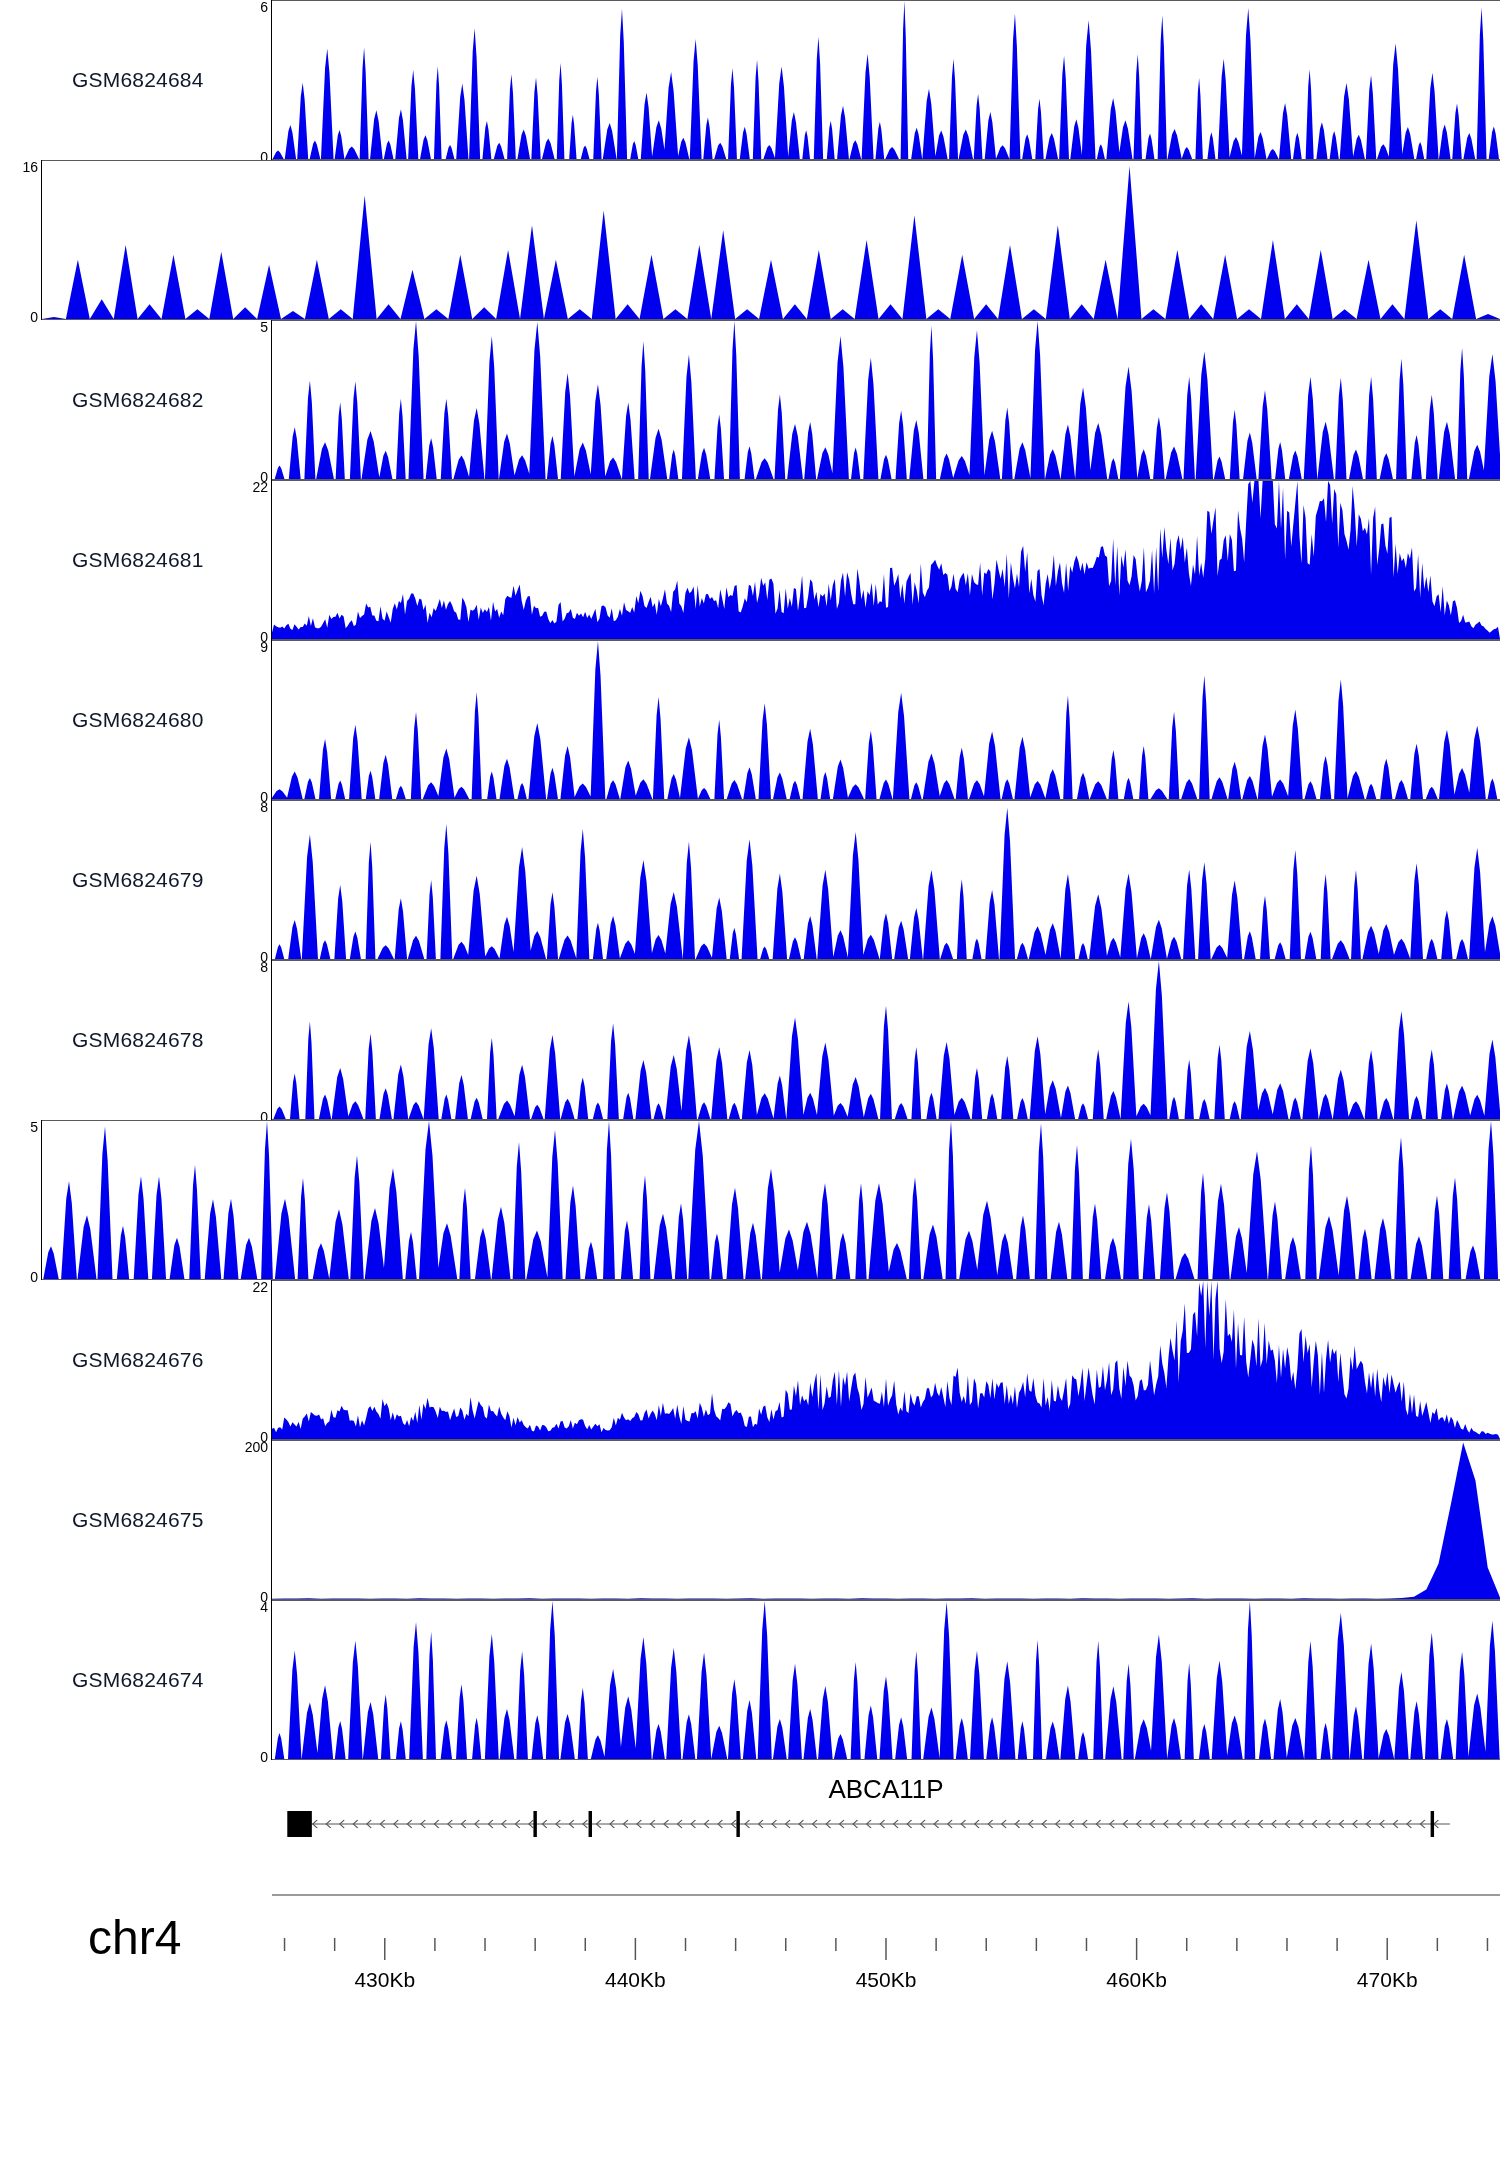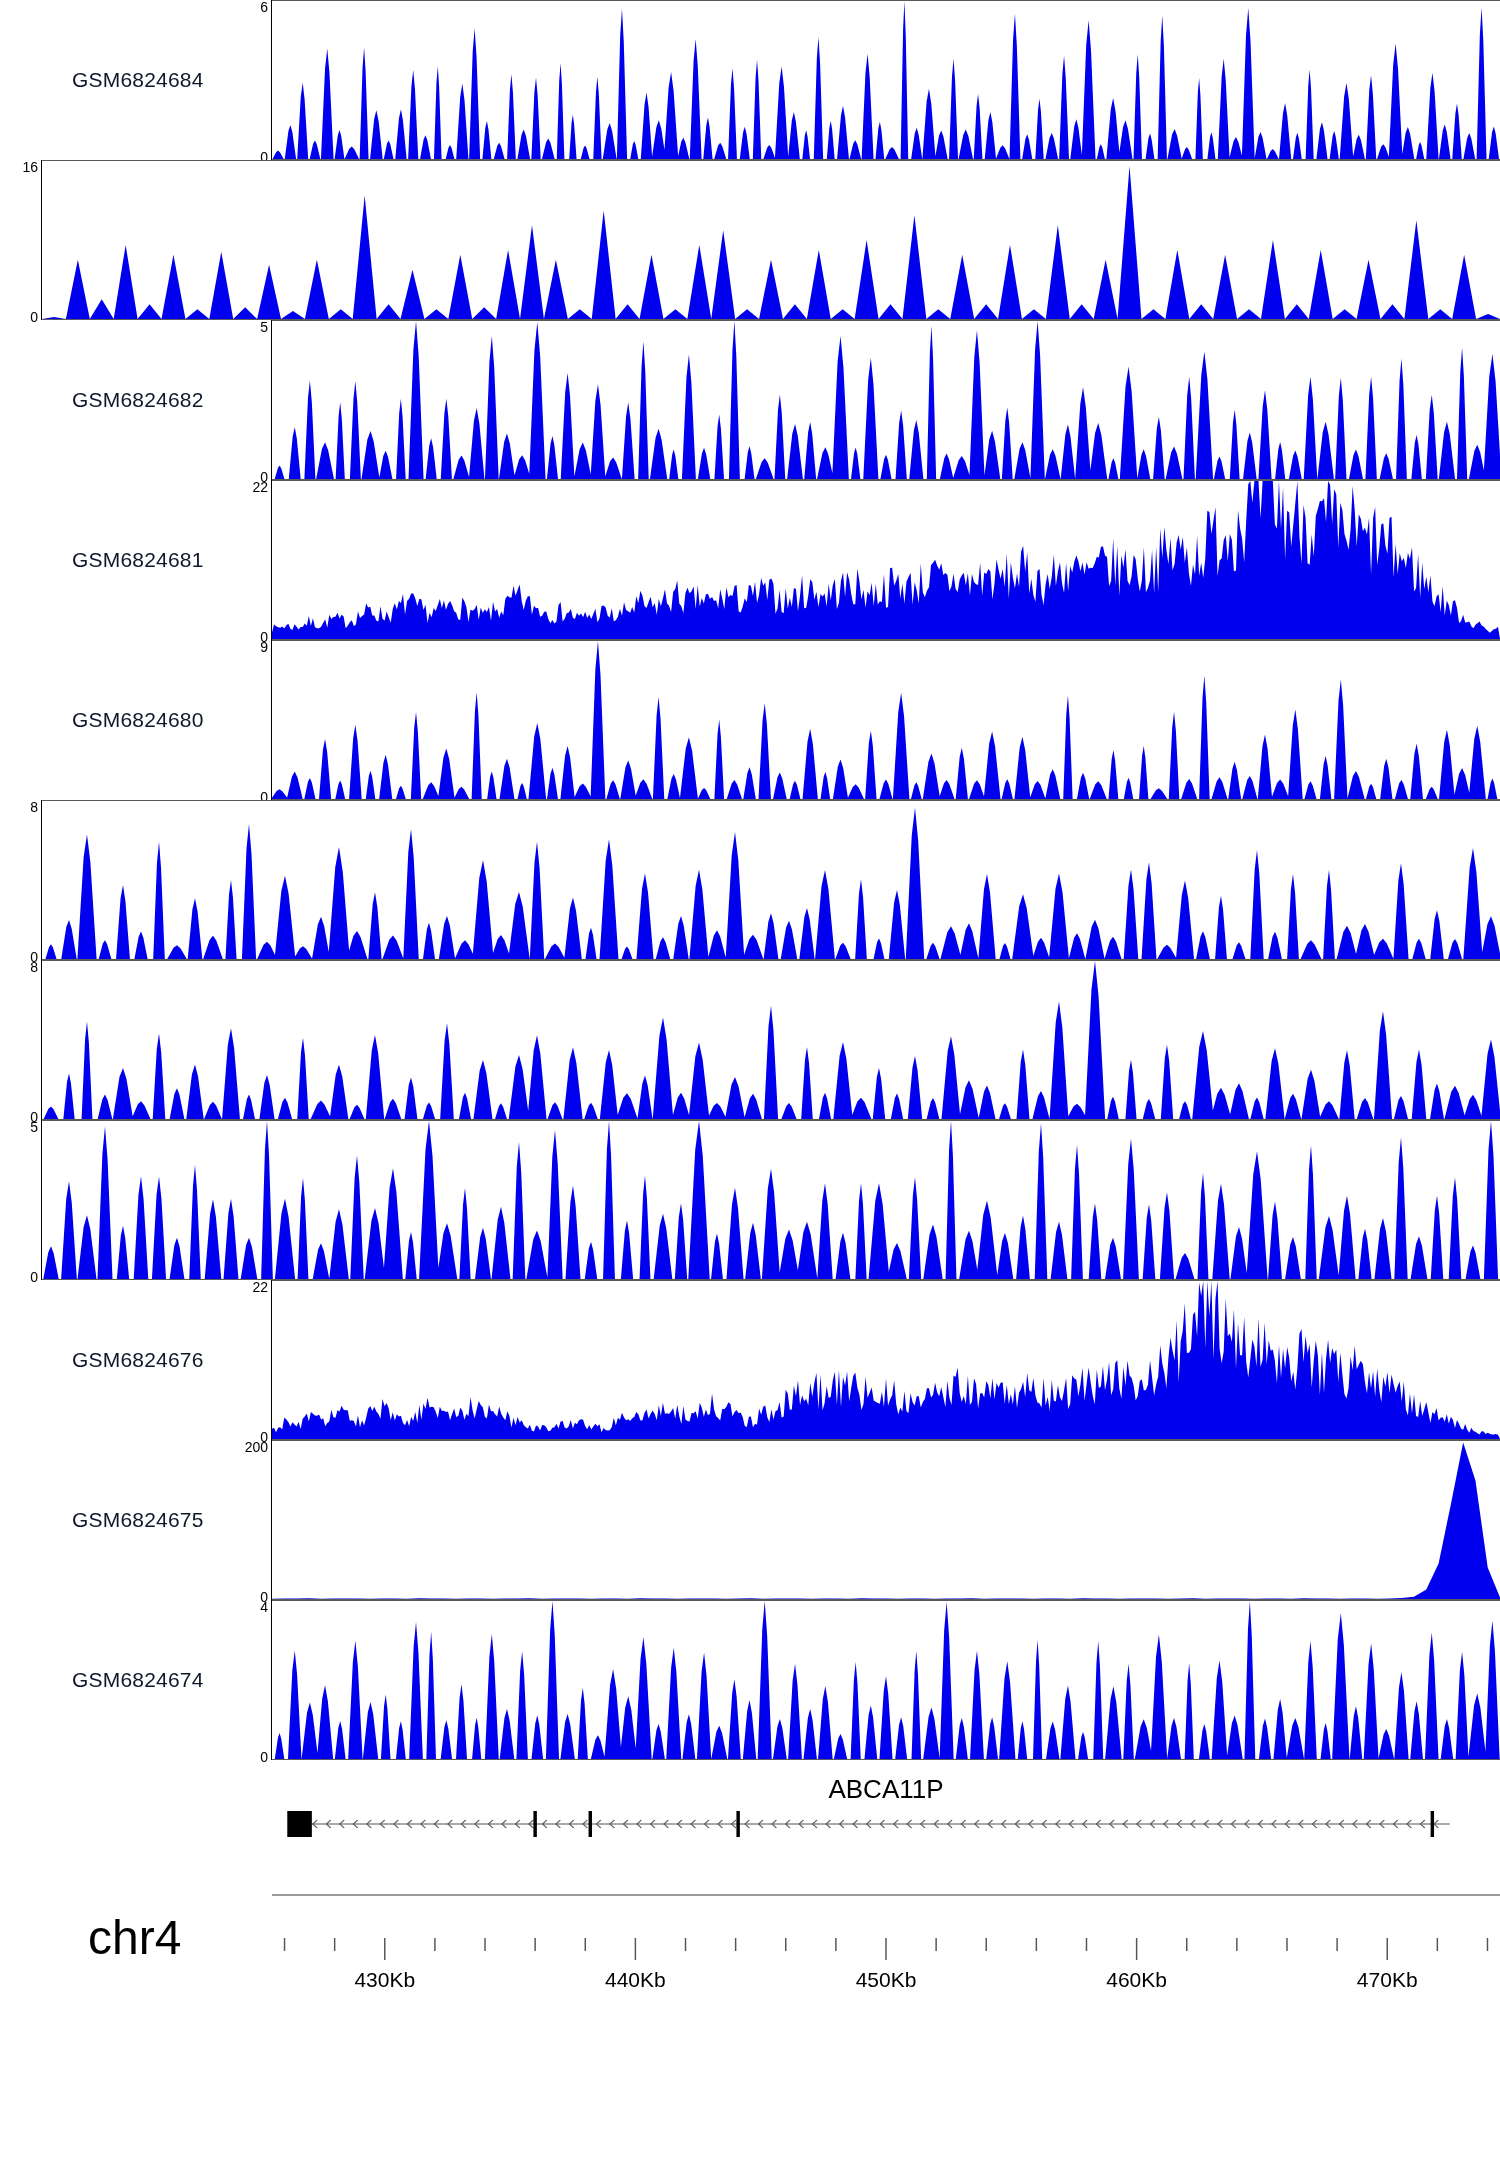--- a/index.html
+++ b/index.html
@@ -215,32 +215,34 @@
           <div class="tick-label tick-min">0</div>
           <div class="axis-line"></div>
         </div>
         <div class="track-plot">
           <svg viewBox="0 0 1000 100" preserveAspectRatio="none">
             <polygon points="0.00,100.00 -0.77,100.00 3.74,94.97 6.17,93.87 8.60,95.22 13.11,100.00 12.04,100.00 16.25,85.77 18.52,82.64 20.79,86.46 25.00,100.00 26.34,100.00 29.28,89.05 30.86,86.65 32.45,89.58 35.39,100.00 38.27,100.00 41.48,68.87 43.21,62.04 44.94,70.39 48.15,100.00 51.55,100.00 54.15,90.47 55.56,88.37 56.96,90.93 59.57,100.00 62.77,100.00 66.11,61.41 67.90,52.94 69.70,63.29 73.03,100.00 76.37,100.00 78.89,85.35 80.25,82.13 81.60,86.06 84.12,100.00 87.25,100.00 90.72,77.08 92.59,72.05 94.46,78.20 97.94,100.00 100.94,100.00 103.54,93.18 104.94,91.68 106.34,93.51 108.93,100.00 113.07,100.00 115.81,54.89 117.28,44.99 118.76,57.09 121.50,100.00 122.77,100.00 127.23,91.33 129.63,89.43 132.03,91.76 136.49,100.00 135.17,100.00 139.59,73.78 141.98,68.02 144.36,75.06 148.78,100.00 148.08,100.00 152.14,93.67 154.32,92.28 156.51,93.98 160.57,100.00 162.55,100.00 165.23,44.60 166.67,32.44 168.11,47.31 170.78,100.00 175.22,100.00 177.68,85.79 179.01,82.67 180.34,86.48 182.81,100.00 185.27,100.00 189.23,79.08 191.36,74.49 193.49,80.10 197.45,100.00 199.89,100.00 202.37,91.63 203.70,89.80 205.04,92.04 207.52,100.00 208.87,100.00 213.54,60.50 216.05,51.82 218.56,62.42 223.23,100.00 223.94,100.00 226.84,83.82 228.40,80.27 229.95,84.61 232.85,100.00 234.86,100.00 238.68,72.54 240.74,66.51 242.80,73.88 246.63,100.00 245.69,100.00 250.50,91.98 253.09,90.22 255.67,92.37 260.48,100.00 259.41,100.00 263.32,18.00 265.43,0.00 267.54,22.00 271.46,100.00 272.30,100.00 275.86,90.23 277.78,88.08 279.70,90.70 283.26,100.00 283.61,100.00 287.84,79.97 290.12,75.58 292.40,80.95 296.63,100.00 295.20,100.00 299.93,89.79 302.47,87.55 305.01,90.29 309.74,100.00 310.19,100.00 313.20,47.02 314.81,35.39 316.43,49.60 319.44,100.00 321.94,100.00 325.33,87.04 327.16,84.19 328.99,87.67 332.38,100.00 332.14,100.00 336.93,67.98 339.51,60.95 342.08,69.54 346.87,100.00 346.75,100.00 350.07,94.24 351.85,92.97 353.64,94.52 356.95,100.00 360.26,100.00 362.82,58.90 364.20,49.88 365.58,60.91 368.14,100.00 370.32,100.00 374.37,90.20 376.54,88.04 378.72,90.67 382.76,100.00 383.80,100.00 387.11,83.58 388.89,79.98 390.67,84.39 393.98,100.00 396.17,100.00 399.46,50.34 401.23,39.44 403.01,52.76 406.30,100.00 408.02,100.00 411.63,86.29 413.58,83.28 415.53,86.96 419.14,100.00 421.55,100.00 424.39,90.49 425.93,88.40 427.46,90.95 430.31,100.00 432.03,100.00 436.09,63.54 438.27,55.54 440.46,65.32 444.51,100.00 446.69,100.00 449.24,85.95 450.62,82.87 451.99,86.64 454.54,100.00 456.77,100.00 460.79,79.45 462.96,74.94 465.13,80.45 469.16,100.00 468.54,100.00 472.94,92.34 475.31,90.66 477.68,92.71 482.08,100.00 483.03,100.00 486.03,64.52 487.65,56.73 489.27,66.25 492.28,100.00 494.68,100.00 498.14,89.88 500.00,87.65 501.86,90.37 505.32,100.00 505.61,100.00 509.99,44.86 512.35,32.75 514.70,47.55 519.08,100.00 520.33,100.00 523.17,91.28 524.69,89.37 526.22,91.70 529.05,100.00 529.98,100.00 534.57,76.39 537.04,71.21 539.51,77.54 544.10,100.00 542.98,100.00 547.14,90.20 549.38,88.05 551.62,90.68 555.78,100.00 556.77,100.00 559.99,73.35 561.73,67.50 563.47,74.65 566.69,100.00 567.60,100.00 571.81,90.21 574.07,88.06 576.34,90.69 580.55,100.00 579.58,100.00 584.03,64.95 586.42,57.26 588.81,66.66 593.26,100.00 594.19,100.00 597.16,89.71 598.77,87.45 600.37,90.21 603.34,100.00 604.63,100.00 608.84,67.64 611.11,60.54 613.38,69.22 617.59,100.00 616.98,100.00 621.19,90.60 623.46,88.53 625.72,91.06 629.93,100.00 629.69,100.00 633.66,84.51 635.80,81.10 637.94,85.26 641.92,100.00 644.32,100.00 646.81,46.28 648.15,34.49 649.49,48.90 651.98,100.00 655.50,100.00 658.75,86.40 660.49,83.41 662.24,87.06 665.49,100.00 665.91,100.00 670.41,90.74 672.84,88.71 675.26,91.19 679.77,100.00 681.18,100.00 683.79,74.62 685.19,69.05 686.59,75.86 689.19,100.00 693.69,100.00 696.19,89.01 697.53,86.60 698.87,89.55 701.37,100.00 706.08,100.00 708.55,72.45 709.88,66.40 711.20,73.79 713.67,100.00 715.39,100.00 719.83,94.48 722.22,93.27 724.62,94.75 729.06,100.00 730.28,100.00 733.07,54.70 734.57,44.76 736.07,56.91 738.86,100.00 740.37,100.00 744.63,89.65 746.91,87.38 749.20,90.16 753.45,100.00 754.95,100.00 757.75,35.90 759.26,21.83 760.77,39.03 763.57,100.00 765.10,100.00 769.33,88.73 771.60,86.26 773.88,89.28 778.11,100.00 778.72,100.00 782.12,80.73 783.95,76.50 785.78,81.67 789.19,100.00 790.16,100.00 794.15,88.04 796.30,85.42 798.44,88.63 802.44,100.00 802.78,100.00 806.59,66.51 808.64,59.16 810.70,68.15 814.51,100.00 813.66,100.00 818.42,89.93 820.99,87.72 823.55,90.42 828.31,100.00 827.33,100.00 831.23,53.52 833.33,43.32 835.43,55.79 839.33,100.00 840.77,100.00 843.96,90.77 845.68,88.74 847.40,91.22 850.58,100.00 853.37,100.00 856.39,77.74 858.02,72.85 859.65,78.83 862.68,100.00 864.91,100.00 868.46,37.97 870.37,24.36 872.28,41.00 875.83,100.00 875.66,100.00 880.24,85.46 882.72,82.26 885.19,86.16 889.78,100.00 890.85,100.00 893.59,92.08 895.06,90.34 896.53,92.47 899.27,100.00 902.41,100.00 905.66,79.12 907.41,74.54 909.16,80.14 912.41,100.00 914.44,100.00 917.89,90.10 919.75,87.93 921.61,90.59 925.06,100.00 926.90,100.00 930.28,71.39 932.10,65.11 933.92,72.78 937.29,100.00 939.60,100.00 942.75,93.69 944.44,92.30 946.14,94.00 949.29,100.00 950.34,100.00 954.53,64.06 956.79,56.18 959.05,65.82 963.24,100.00 962.14,100.00 966.69,83.95 969.14,80.43 971.59,84.73 976.13,100.00 974.52,100.00 979.04,62.03 981.48,53.69 983.92,63.88 988.45,100.00 989.84,100.00 992.43,89.35 993.83,87.01 995.22,89.87 997.81,100.00 1000.00,100.00" fill="#0000EE"></polygon>
           </svg>
         </div>
       </div>
       <div class="track-row">
+        <div class="track-label">GSM6824679</div>
         <div class="track-axis">
           <div class="tick-label tick-max">8</div>
           <div class="tick-label tick-min">0</div>
           <div class="axis-line"></div>
         </div>
         <div class="track-plot">
           <svg viewBox="0 0 1000 100" preserveAspectRatio="none">
             <polygon points="0.00,100.00 2.37,100.00 4.84,92.39 6.17,90.72 7.51,92.76 9.98,100.00 13.21,100.00 16.66,79.82 18.52,75.39 20.37,80.80 23.82,100.00 24.28,100.00 28.56,35.41 30.86,21.23 33.17,38.56 37.45,100.00 38.89,100.00 41.70,90.23 43.21,88.09 44.72,90.71 47.53,100.00 50.79,100.00 53.89,61.61 55.56,53.18 57.22,63.48 60.32,100.00 63.39,100.00 66.32,85.74 67.90,82.61 69.48,86.43 72.41,100.00 76.27,100.00 78.85,39.14 80.25,25.78 81.64,42.11 84.23,100.00 85.88,100.00 90.24,92.90 92.59,91.34 94.94,93.24 99.30,100.00 99.91,100.00 103.18,68.45 104.94,61.52 106.70,69.99 109.97,100.00 110.57,100.00 114.93,87.91 117.28,85.26 119.63,88.50 124.00,100.00 125.82,100.00 128.30,59.03 129.63,50.04 130.96,61.03 133.44,100.00 137.12,100.00 140.28,29.94 141.98,14.56 143.68,33.35 146.83,100.00 147.56,100.00 151.96,91.01 154.32,89.03 156.69,91.44 161.08,100.00 159.51,100.00 164.16,56.74 166.67,47.24 169.17,58.85 173.82,100.00 172.66,100.00 176.79,93.36 179.01,91.90 181.24,93.68 185.37,100.00 185.18,100.00 189.20,78.11 191.36,73.30 193.52,79.18 197.53,100.00 196.32,100.00 201.12,41.92 203.70,29.17 206.29,44.75 211.08,100.00 208.94,100.00 213.56,85.52 216.05,82.34 218.54,86.22 223.16,100.00 223.84,100.00 226.80,65.35 228.40,57.74 229.99,67.04 232.95,100.00 233.52,100.00 238.21,87.86 240.74,85.19 243.27,88.45 247.96,100.00 247.78,100.00 251.23,32.47 253.09,17.65 254.95,35.77 258.40,100.00 261.31,100.00 263.99,81.19 265.43,77.06 266.87,82.11 269.55,100.00 272.20,100.00 275.83,77.66 277.78,72.75 279.73,78.75 283.36,100.00 283.11,100.00 287.67,90.32 290.12,88.19 292.58,90.79 297.14,100.00 295.21,100.00 299.93,48.59 302.47,37.30 305.01,51.10 309.73,100.00 308.05,100.00 312.45,87.51 314.81,84.77 317.18,88.12 321.58,100.00 319.82,100.00 324.59,65.17 327.16,57.52 329.73,66.87 334.50,100.00 334.55,100.00 337.77,39.15 339.51,25.80 341.24,42.12 344.47,100.00 344.98,100.00 349.45,91.90 351.85,90.12 354.26,92.29 358.73,100.00 358.18,100.00 362.09,68.11 364.20,61.11 366.30,69.66 370.22,100.00 372.77,100.00 375.22,83.75 376.54,80.18 377.86,84.54 380.32,100.00 382.39,100.00 386.61,37.84 388.89,24.20 391.16,40.87 395.39,100.00 397.52,100.00 399.93,93.45 401.23,92.01 402.54,93.77 404.95,100.00 407.72,100.00 411.53,55.57 413.58,45.82 415.63,57.74 419.44,100.00 420.97,100.00 424.19,88.75 425.93,86.28 427.66,89.30 430.88,100.00 432.98,100.00 436.42,77.63 438.27,72.72 440.12,78.72 443.56,100.00 444.04,100.00 448.32,53.71 450.62,43.54 452.92,55.96 457.19,100.00 456.70,100.00 460.77,85.09 462.96,81.82 465.15,85.82 469.22,100.00 468.90,100.00 473.07,34.14 475.31,19.69 477.55,37.36 481.72,100.00 480.59,100.00 485.18,87.39 487.65,84.62 490.13,88.00 494.72,100.00 494.93,100.00 498.22,76.29 500.00,71.09 501.78,77.45 505.07,100.00 506.68,100.00 510.36,80.14 512.35,75.78 514.33,81.11 518.01,100.00 519.44,100.00 522.85,73.51 524.69,67.69 526.53,74.80 529.94,100.00 530.25,100.00 534.66,53.78 537.04,43.63 539.41,56.03 543.82,100.00 544.16,100.00 547.55,91.52 549.38,89.66 551.21,91.94 554.61,100.00 557.73,100.00 560.33,58.67 561.73,49.60 563.13,60.69 565.73,100.00 570.35,100.00 572.77,89.31 574.07,86.96 575.38,89.83 577.80,100.00 580.82,100.00 584.46,64.12 586.42,56.25 588.38,65.87 592.02,100.00 592.44,100.00 596.55,21.51 598.77,4.28 600.98,25.34 605.09,100.00 606.59,100.00 609.53,91.54 611.11,89.68 612.69,91.95 615.63,100.00 616.25,100.00 620.93,83.05 623.46,79.33 625.98,83.88 630.67,100.00 629.32,100.00 633.53,81.47 635.80,77.40 638.07,82.37 642.29,100.00 642.20,100.00 646.07,55.89 648.15,46.21 650.23,58.04 654.09,100.00 656.72,100.00 659.17,91.64 660.49,89.81 661.82,92.05 664.27,100.00 665.46,100.00 670.26,66.41 672.84,59.03 675.42,68.05 680.22,100.00 679.20,100.00 683.09,89.01 685.19,86.59 687.28,89.54 691.17,100.00 690.68,100.00 695.13,55.61 697.53,45.86 699.93,57.77 704.38,100.00 704.20,100.00 707.89,86.59 709.88,83.65 711.86,87.24 715.56,100.00 715.64,100.00 719.92,79.60 722.22,75.12 724.53,80.59 728.81,100.00 728.73,100.00 732.53,88.40 734.57,85.85 736.61,88.96 740.40,100.00 741.92,100.00 745.17,53.53 746.91,43.32 748.66,55.79 751.91,100.00 754.14,100.00 757.47,49.73 759.26,38.70 761.05,52.19 764.38,100.00 764.93,100.00 769.27,92.65 771.60,91.04 773.94,93.01 778.28,100.00 777.75,100.00 781.78,59.32 783.95,50.39 786.12,61.30 790.15,100.00 791.56,100.00 794.64,85.65 796.30,82.50 797.95,86.35 801.03,100.00 804.59,100.00 807.22,67.17 808.64,59.97 810.06,68.77 812.70,100.00 816.54,100.00 819.43,91.36 820.99,89.47 822.54,91.79 825.43,100.00 828.74,100.00 831.73,43.50 833.33,31.09 834.94,46.25 837.92,100.00 840.95,100.00 844.03,85.82 845.68,82.71 847.33,86.51 850.40,100.00 853.98,100.00 856.61,55.85 858.02,46.16 859.44,58.00 862.07,100.00 863.23,100.00 867.87,90.32 870.37,88.19 872.87,90.79 877.51,100.00 878.69,100.00 881.31,53.79 882.72,43.64 884.12,56.04 886.74,100.00 887.98,100.00 892.58,82.76 895.06,78.97 897.54,83.60 902.15,100.00 900.47,100.00 904.98,81.81 907.41,77.82 909.84,82.70 914.35,100.00 912.54,100.00 917.23,89.45 919.75,87.13 922.28,89.96 926.97,100.00 926.90,100.00 930.28,50.24 932.10,39.32 933.92,52.67 937.29,100.00 939.87,100.00 942.84,89.49 944.44,87.18 946.05,90.00 949.02,100.00 952.16,100.00 955.17,74.66 956.79,69.10 958.41,75.90 961.42,100.00 964.33,100.00 967.45,89.60 969.14,87.32 970.82,90.11 973.94,100.00 974.84,100.00 979.16,42.36 981.48,29.71 983.81,45.17 988.12,100.00 986.89,100.00 991.40,77.84 993.83,72.98 996.25,78.92 1000.76,100.00 1000.00,100.00" fill="#0000EE"></polygon>
           </svg>
         </div>
       </div>
       <div class="track-row">
+        <div class="track-label">GSM6824678</div>
         <div class="track-axis">
           <div class="tick-label tick-max">8</div>
           <div class="tick-label tick-min">0</div>
           <div class="axis-line"></div>
         </div>
         <div class="track-plot">
           <svg viewBox="0 0 1000 100" preserveAspectRatio="none">
             <polygon points="0.00,100.00 1.14,100.00 4.41,93.56 6.17,92.15 7.94,93.87 11.21,100.00 14.64,100.00 17.16,76.37 18.52,71.19 19.88,77.52 22.40,100.00 27.14,100.00 29.56,49.44 30.86,38.34 32.17,51.91 34.59,100.00 38.19,100.00 41.45,87.34 43.21,84.56 44.97,87.96 48.23,100.00 48.63,100.00 53.13,73.49 55.56,67.67 57.98,74.78 62.48,100.00 61.39,100.00 65.62,90.82 67.90,88.80 70.18,91.27 74.42,100.00 75.93,100.00 78.73,55.64 80.25,45.91 81.76,57.81 84.57,100.00 87.54,100.00 90.82,84.03 92.59,80.53 94.36,84.81 97.65,100.00 98.95,100.00 102.84,71.72 104.94,65.52 107.03,73.10 110.92,100.00 111.19,100.00 115.15,91.08 117.28,89.12 119.42,91.51 123.38,100.00 123.50,100.00 127.48,52.87 129.63,42.53 131.78,55.17 135.76,100.00 137.89,100.00 140.55,87.34 141.98,84.56 143.41,87.96 146.06,100.00 149.12,100.00 152.50,77.19 154.32,72.18 156.14,78.30 159.52,100.00 161.80,100.00 164.96,88.95 166.67,86.52 168.37,89.49 171.54,100.00 175.08,100.00 177.64,57.81 179.01,48.55 180.39,59.87 182.94,100.00 184.27,100.00 188.88,90.44 191.36,88.34 193.84,90.91 198.45,100.00 197.32,100.00 201.47,71.79 203.70,65.59 205.94,73.16 210.09,100.00 210.99,100.00 214.28,92.64 216.05,91.03 217.82,93.00 221.11,100.00 222.09,100.00 226.19,56.41 228.40,46.85 230.60,58.54 234.70,100.00 235.07,100.00 238.76,89.46 240.74,87.14 242.72,89.97 246.41,100.00 248.68,100.00 251.54,78.42 253.09,73.68 254.63,79.47 257.49,100.00 261.29,100.00 263.98,91.43 265.43,89.55 266.88,91.85 269.57,100.00 273.10,100.00 276.14,50.31 277.78,39.41 279.41,52.74 282.45,100.00 285.99,100.00 288.68,86.31 290.12,83.31 291.57,86.98 294.26,100.00 295.95,100.00 300.19,69.37 302.47,62.65 304.75,70.87 308.98,100.00 310.72,100.00 313.38,91.87 314.81,90.08 316.25,92.26 318.91,100.00 320.12,100.00 324.70,66.74 327.16,59.45 329.62,68.37 334.20,100.00 332.96,100.00 337.22,56.58 339.51,47.05 341.80,58.70 346.05,100.00 346.75,100.00 350.07,91.28 351.85,89.37 353.64,91.71 356.95,100.00 357.61,100.00 361.89,62.81 364.20,54.64 366.50,64.62 370.78,100.00 371.94,100.00 374.93,91.60 376.54,89.76 378.15,92.01 381.15,100.00 382.61,100.00 386.69,64.15 388.89,56.28 391.09,65.90 395.17,100.00 393.95,100.00 398.68,86.58 401.23,83.64 403.79,87.24 408.52,100.00 408.38,100.00 411.76,77.48 413.58,72.53 415.40,78.58 418.78,100.00 418.87,100.00 423.46,47.29 425.93,35.72 428.39,49.86 432.98,100.00 431.97,100.00 436.07,86.37 438.27,83.37 440.48,87.03 444.57,100.00 443.49,100.00 448.12,60.33 450.62,51.62 453.11,62.27 457.74,100.00 456.39,100.00 460.66,91.66 462.96,89.83 465.26,92.07 469.54,100.00 468.47,100.00 472.91,78.22 475.31,73.44 477.70,79.28 482.15,100.00 481.56,100.00 485.52,86.87 487.65,83.98 489.79,87.51 493.75,100.00 495.15,100.00 498.30,41.18 500.00,28.26 501.70,44.05 504.85,100.00 507.15,100.00 510.53,91.74 512.35,89.92 514.17,92.14 517.54,100.00 520.72,100.00 523.30,62.69 524.69,54.50 526.08,64.51 528.66,100.00 532.89,100.00 535.59,86.32 537.04,83.32 538.49,86.99 541.18,100.00 542.76,100.00 547.06,59.98 549.38,51.20 551.70,61.93 556.01,100.00 554.65,100.00 559.25,88.92 561.73,86.48 564.21,89.46 568.81,100.00 569.83,100.00 572.59,73.49 574.07,67.67 575.56,74.78 578.32,100.00 582.21,100.00 584.95,86.71 586.42,83.80 587.89,87.36 590.63,100.00 593.83,100.00 597.04,67.33 598.77,60.16 600.49,68.92 603.70,100.00 606.76,100.00 609.59,89.10 611.11,86.71 612.63,89.63 615.46,100.00 616.95,100.00 621.18,57.03 623.46,47.59 625.73,59.12 629.96,100.00 628.98,100.00 633.41,79.83 635.80,75.40 638.19,80.82 642.63,100.00 642.32,100.00 646.11,82.65 648.15,78.84 650.19,83.49 653.98,100.00 656.44,100.00 659.08,91.77 660.49,89.97 661.91,92.18 664.54,100.00 668.39,100.00 671.28,63.99 672.84,56.08 674.40,65.74 677.29,100.00 679.33,100.00 683.14,85.45 685.19,82.26 687.23,86.16 691.04,100.00 691.04,100.00 695.26,39.01 697.53,25.62 699.80,41.99 704.02,100.00 702.92,100.00 707.44,92.14 709.88,90.42 712.31,92.53 716.84,100.00 715.28,100.00 719.79,18.00 722.22,0.00 724.65,22.00 729.17,100.00 730.63,100.00 733.19,88.40 734.57,85.85 735.95,88.97 738.51,100.00 743.10,100.00 745.58,69.23 746.91,62.48 748.25,70.73 750.72,100.00 755.00,100.00 757.77,89.63 759.26,87.35 760.75,90.13 763.52,100.00 767.35,100.00 770.11,61.47 771.60,53.01 773.10,63.35 775.86,100.00 779.90,100.00 782.53,90.73 783.95,88.69 785.37,91.18 788.00,100.00 788.93,100.00 793.72,54.35 796.30,44.33 798.87,56.57 803.66,100.00 801.49,100.00 806.14,83.84 808.64,80.30 811.14,84.63 815.79,100.00 814.21,100.00 818.61,81.41 820.99,77.33 823.36,82.32 827.77,100.00 828.80,100.00 831.75,88.83 833.33,86.37 834.92,89.37 837.87,100.00 839.08,100.00 843.37,63.27 845.68,55.21 847.99,65.06 852.28,100.00 852.39,100.00 856.05,86.94 858.02,84.07 860.00,87.57 863.66,100.00 863.85,100.00 868.09,74.37 870.37,68.75 872.65,75.62 876.89,100.00 875.97,100.00 880.35,90.76 882.72,88.74 885.08,91.22 889.46,100.00 889.79,100.00 893.22,64.32 895.06,56.49 896.91,66.06 900.33,100.00 901.76,100.00 905.43,89.08 907.41,86.69 909.39,89.62 913.06,100.00 913.58,100.00 917.59,44.07 919.75,31.80 921.91,46.80 925.93,100.00 927.27,100.00 930.41,88.05 932.10,85.43 933.79,88.64 936.92,100.00 939.45,100.00 942.70,63.87 944.44,55.94 946.19,65.63 949.44,100.00 952.01,100.00 955.12,81.63 956.79,77.59 958.46,82.52 961.57,100.00 961.89,100.00 966.60,82.76 969.14,78.97 971.67,83.60 976.38,100.00 974.96,100.00 979.20,87.47 981.48,84.72 983.76,88.08 988.00,100.00 987.07,100.00 991.46,58.77 993.83,49.72 996.19,60.78 1000.58,100.00 1000.00,100.00" fill="#0000EE"></polygon>
           </svg>
         </div>

